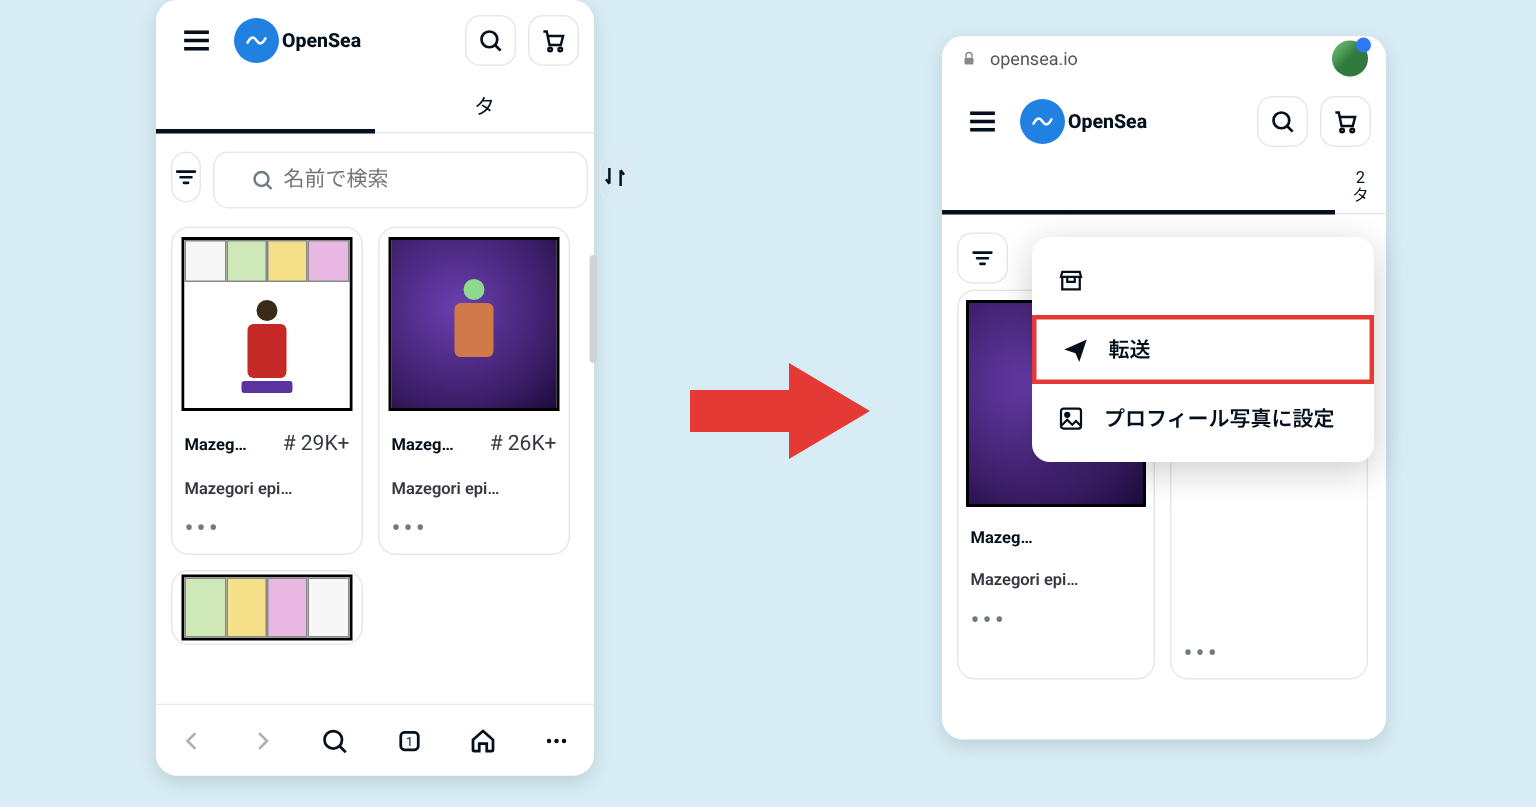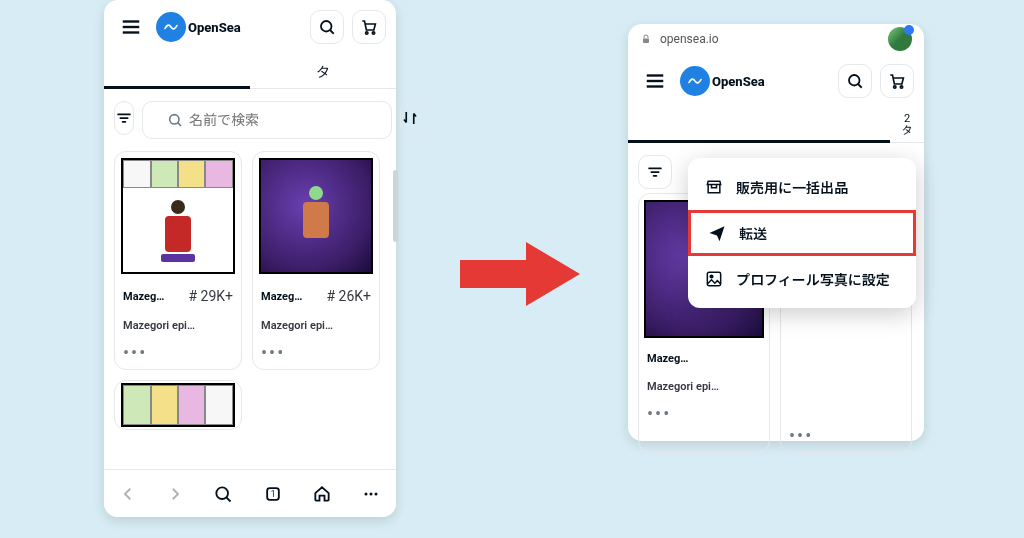--- a/index.html
+++ b/index.html
@@ -1,19 +1,19 @@
 <!DOCTYPE html>
 <html><head>
 <meta charset="utf-8">
 <style>
   *{box-sizing:border-box;margin:0;padding:0;font-family:-apple-system,BlinkMacSystemFont,"Segoe UI",Roboto,"Hiragino Sans","Noto Sans JP",sans-serif}
   body{background:#d7ecf4;width:1024px;height:538px;position:relative;overflow:hidden}
   .phone{position:absolute;background:#fff;border-radius:14px;box-shadow:0 4px 12px rgba(0,0,0,.12)}
   .phone.left{left:104px;top:0;width:292px;height:517px}
-  .phone.right{left:628px;top:24px;width:296px;height:417px}
+  .phone.right{left:628px;top:24px;width:296px;height:469px}
   .arrow{position:absolute;left:460px;top:238px;fill:#e53935}
   
   .topbar{display:flex;align-items:center;height:54px;padding:0 10px;gap:8px}
   .icon-btn{width:34px;height:34px;display:flex;align-items:center;justify-content:center;border-radius:8px;background:transparent;border:none}
   .icon-btn.bordered{border:1px solid #e5e8eb;border-radius:10px}
   .logo{display:flex;align-items:center;gap:2px;font-weight:800;font-size:13px;color:#04111d}
   .logo-circle{width:30px;height:30px;border-radius:50%;background:#2081e2;display:flex;align-items:center;justify-content:center}
   .push{margin-left:auto}
   .browserbar{height:30px;display:flex;align-items:center;gap:8px;padding:0 12px;font-size:12px;color:#555}
   .avatar{width:24px;height:24px;border-radius:50%;background:linear-gradient(135deg,#7cc97e,#2f7a3c,#2f7a3c);margin-left:auto;position:relative}
@@ -307,21 +307,20 @@
 
   <div class="menu">
     <div class="menu-item">
       <span class="menu-icon">
           <svg width="20" height="20" viewBox="0 0 24 24" fill="none" stroke="#04111d" stroke-width="1.8">
             <path d="M4 9h16l-1-4H5z"></path>
             <path d="M5 9v10h14V9"></path>
             <path d="M9 9v4h6V9"></path>
           </svg>
         </span>
-      <span>販売用に一括出品</span>
     </div>
     <div class="menu-item hl">
       <span class="menu-icon">
           <svg width="20" height="20" viewBox="0 0 24 24" fill="#04111d">
             <path d="M3 12l18-8-6 18-3-7z"></path>
           </svg>
         </span>
       <span>転送</span>
     </div>
     <div class="menu-item">

